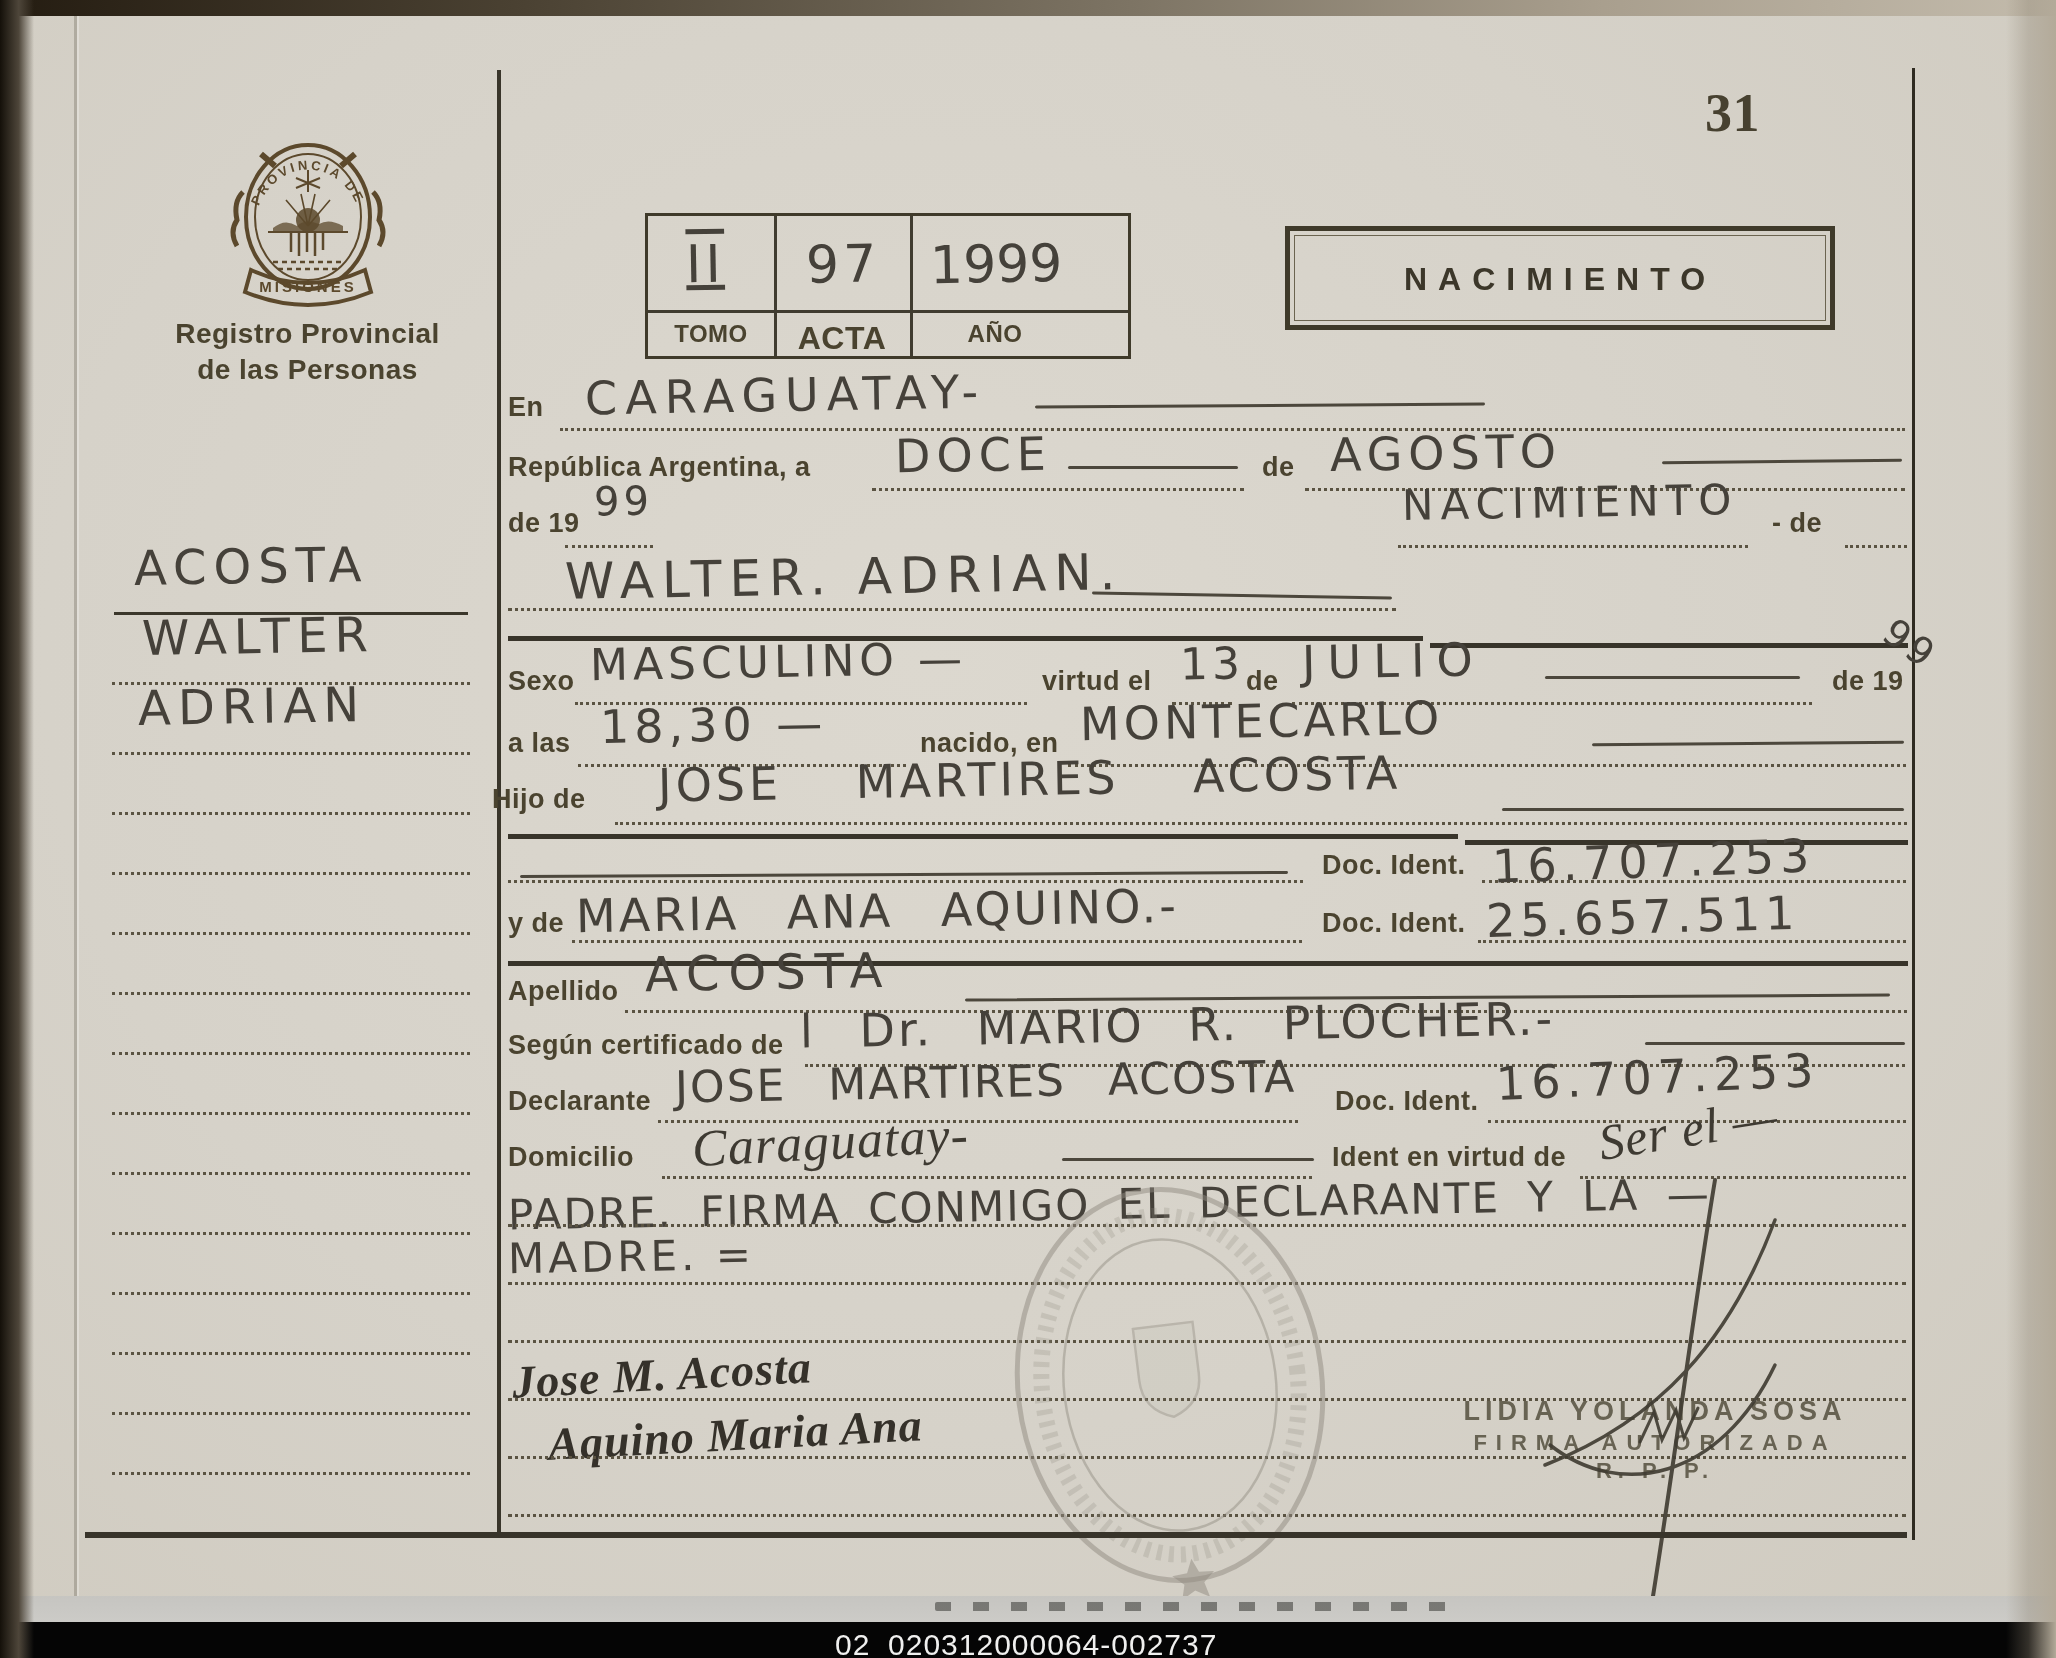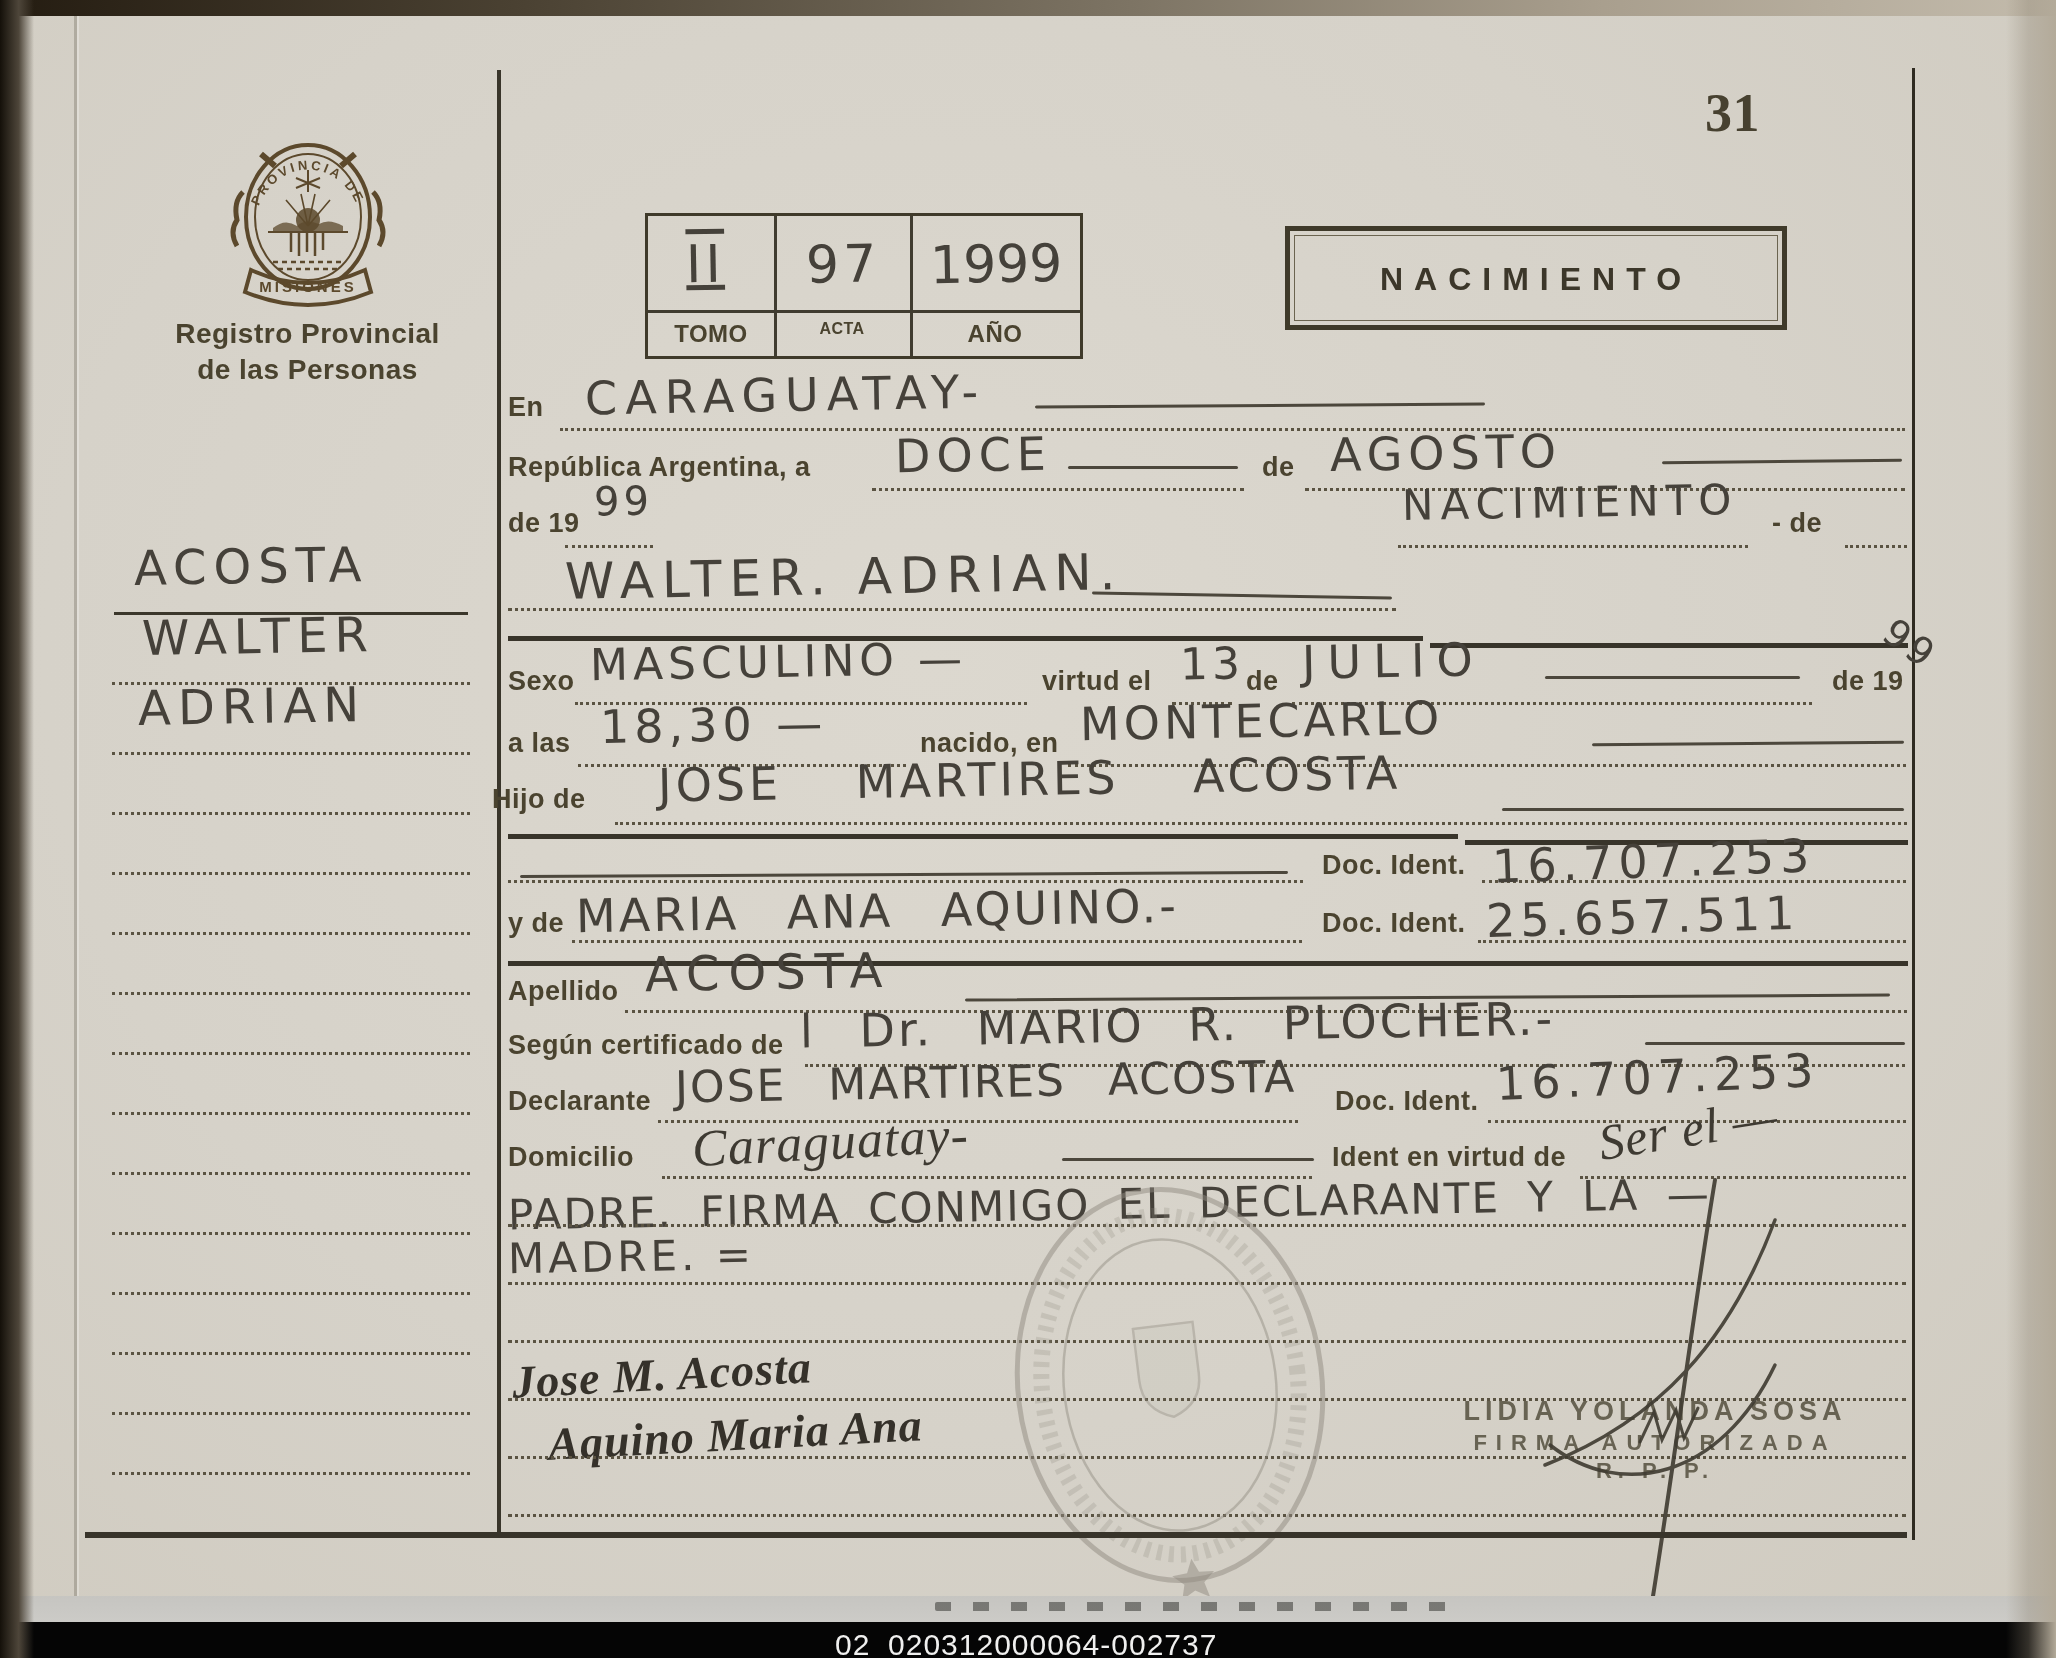--- a/index.html
+++ b/index.html
@@ -14,21 +14,21 @@
   
   .hw{position:absolute;font-family:"DejaVu Sans", sans-serif;color:#45413a;font-size:42px;
       white-space:nowrap;transform:rotate(-1deg);letter-spacing:4px;}
   
   .hwc{position:absolute;font-family:"Liberation Serif", serif;font-style:italic;color:#3e3a32;
        font-size:44px;white-space:nowrap;transform:rotate(-3deg);letter-spacing:1px;}
   .dots{position:absolute;height:0;border-bottom:3px dotted #5a5342;}
   .pen{position:absolute;height:3px;background:#4c473c;border-radius:2px;}
   .rule{position:absolute;height:5px;background:#38342a;}
   .vline{position:absolute;width:3px;background:#2f2b21;}
-  .box{position:absolute;border:4px solid #3f3a2a;}
+  .box{position:absolute;border:4px solid #3f3a2a;padding-left:48px;}
   .stampTxt{position:absolute;font-weight:bold;color:#55503f;white-space:nowrap;opacity:.85;}
   .edge{position:absolute;pointer-events:none;}
 </style>
 </head>
 <body>
 
 <div id="scan">
 
   <div class="lbl serif" style="left:1705px;top:82px;font-size:54px;color:#474130;">31</div>
 
@@ -83,21 +83,21 @@
   <div class="vline" style="left:1912px;top:68px;height:1472px;"></div>
 
   <div class="box" style="left:645px;top:213px;width:432px;height:140px;border-width:3px;">
     <div style="position:absolute;left:126px;top:0;width:3px;height:100%;background:#403c30;"></div>
     <div style="position:absolute;left:262px;top:0;width:3px;height:100%;background:#403c30;"></div>
     <div style="position:absolute;left:0;top:94px;width:100%;height:3px;background:#403c30;"></div>
     <div class="hw" style="left:38px;top:18px;font-size:52px;text-decoration:underline overline;">II</div>
     <div class="hw" style="left:158px;top:18px;font-size:52px;">97</div>
     <div class="hw" style="left:282px;top:18px;font-size:52px;letter-spacing:0;">1999</div>
     <div class="lbl" style="left:0;top:104px;width:126px;text-align:center;font-size:24px;">TOMO</div>
-    <div class="lbl" style="left:126px;top:104px;width:136px;text-align:center;font-size:16px;">ACTA</div>
+    <div class="lbl" style="left:126px;top:104px;width:136px;text-align:center;font-size:32px;">ACTA</div>
     <div class="lbl" style="left:262px;top:104px;width:170px;text-align:center;font-size:24px;">AÑO</div>
   </div>
 
   <div class="box" style="left:1285px;top:226px;width:492px;height:94px;border-width:5px;">
     <div style="position:absolute;inset:4px;border:1px solid #6b6450;"></div>
     <div class="lbl" style="position:absolute;left:0;top:30px;width:100%;text-align:center;font-size:32px;letter-spacing:11px;color:#3c372a;">NACIMIENTO</div>
   </div>
 
   <div class="lbl" style="left:508px;top:392px;">En</div>
   <div class="dots" style="left:560px;top:428px;width:1345px;"></div>

